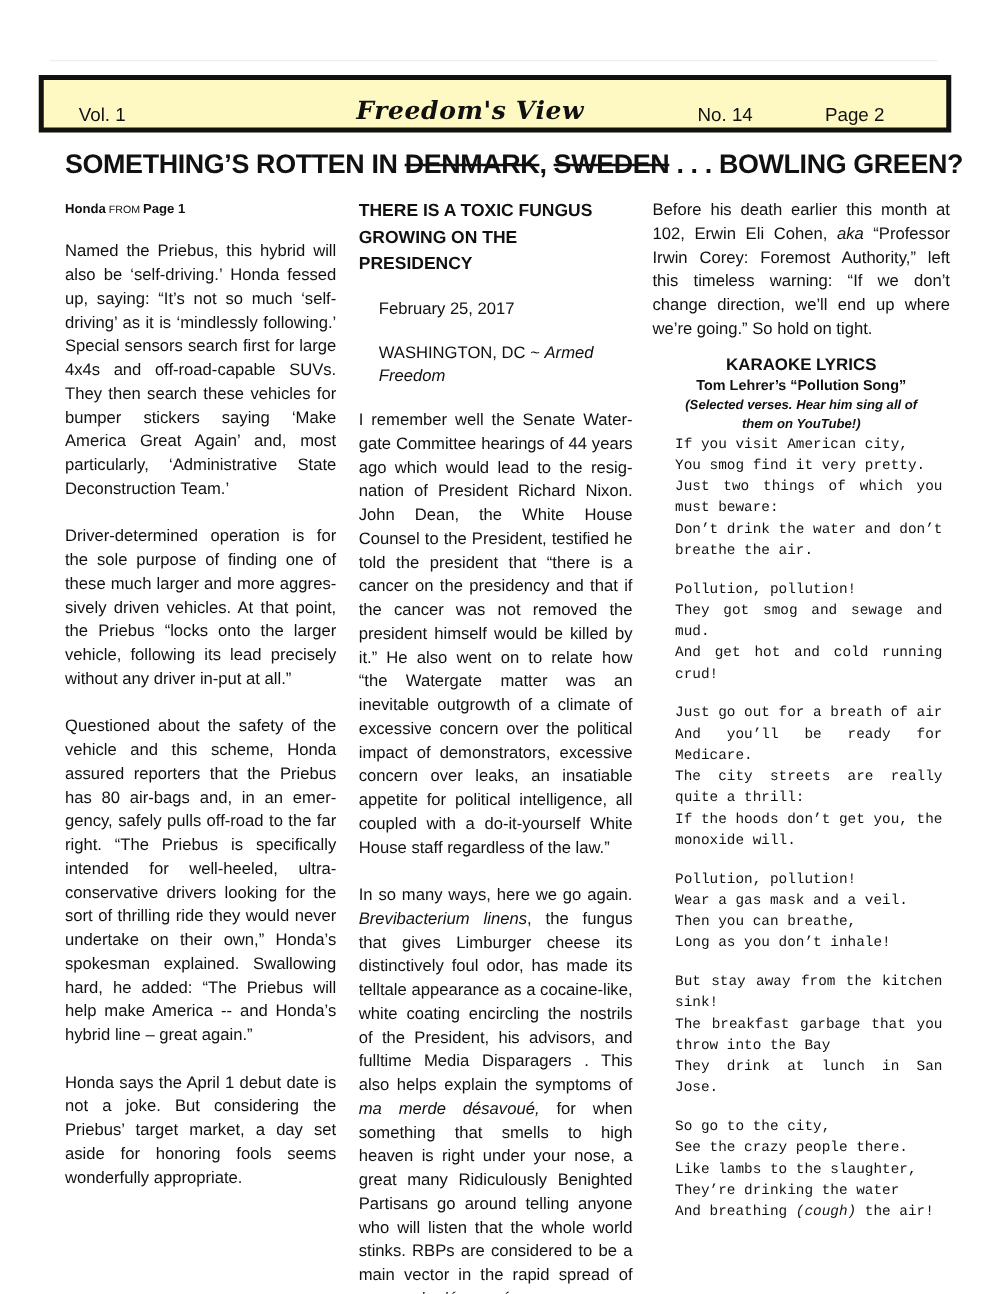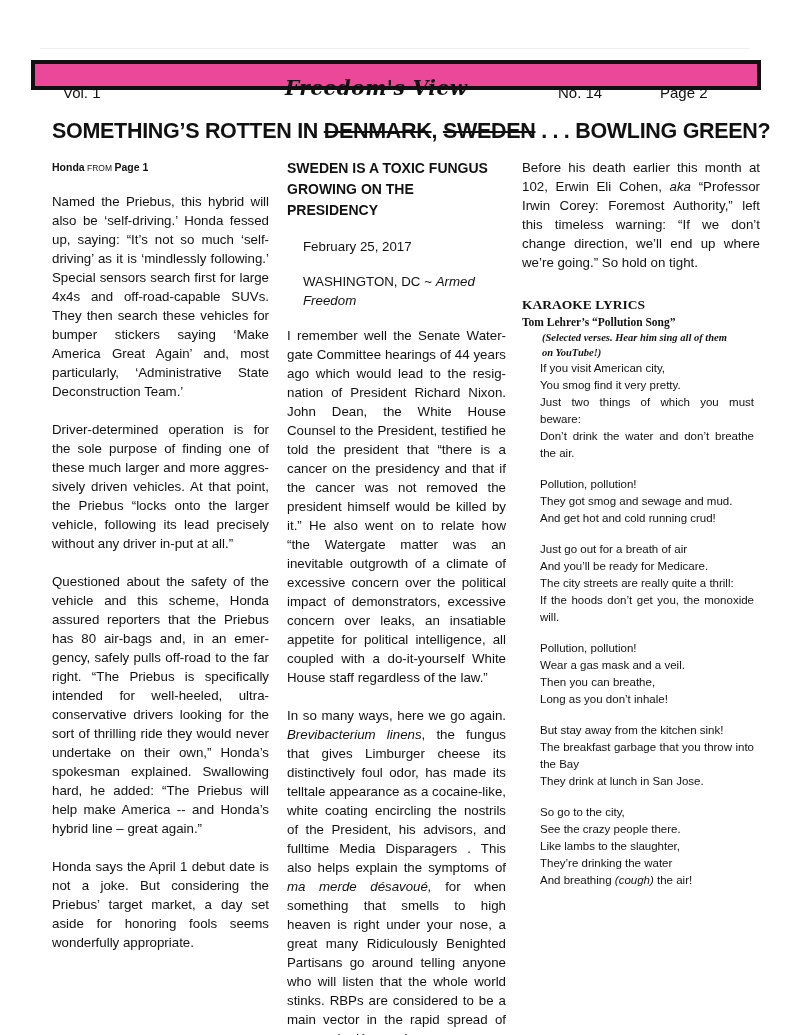--- a/index.html
+++ b/index.html
@@ -4,22 +4,22 @@
   <style>
     html, body { margin: 0; padding: 0; }
     body {
       width: 800px; height: 1035px; background: #ffffff; position: relative; overflow: hidden;
       font-family: "Liberation Sans", "DejaVu Sans", sans-serif; color: #111;
     }
     .faint-line {
       position: absolute; left: 40px; top: 48px; width: 710px; height: 1px; background: #eee;
     }
     .masthead {
-      position: absolute; left: 31px; top: 60px; width: 730px; height: 30px;
-      border: 4px solid #111; box-sizing: border-box; background: #ec4899;
+      position: absolute; left: 31px; top: 60px; width: 730px; height: 46px;
+      border: 4px solid #111; box-sizing: border-box; background: #fef9c3;
     }
     .masthead .vol { position: absolute; left: 28px; top: 20px; font-size: 15px; }
     .masthead .title {
       position: absolute; left: 250px; top: 12px; font-size: 20px;
       font-family: "DejaVu Serif", "Liberation Serif", serif; font-weight: bold; font-style: italic;
       letter-spacing: 0.5px;
     }
     .masthead .no { position: absolute; left: 523px; top: 20px; font-size: 15px; }
     .masthead .page { position: absolute; left: 625px; top: 20px; font-size: 15px; }
 
@@ -33,26 +33,26 @@
     .col1 { left: 52px; width: 217px; }
     .col2 { left: 287px; width: 219px; }
     .col3 { left: 522px; width: 238px; }
     .col p { margin: 0 0 19px 0; text-align: justify; }
     .col1 .kicker { font-size: 10.5px; font-weight: bold; margin: 0 0 14px 0; text-align: left; }
     .col1 .kicker .from { font-weight: normal; font-size: 8.5px; }
     .col2 .art-head { font-weight: bold; font-size: 14px; line-height: 21px; margin: 0; }
     .col2 .dateline, .col2 .byline { margin: 16px; text-align: left; }
     .col2 p.body1 { margin-top: 0; }
 
-    .karaoke { margin-top: 10px; text-align: left; font-family: Liberation Serif, serif; }
+    .karaoke { margin-top: 10px; text-align: center; }
     .karaoke .k-title { font-weight: bold; font-size: 13.5px; line-height: 19px; }
     .karaoke .k-song { font-weight: bold; font-size: 11.5px; line-height: 16px; }
     .karaoke .k-note { font-weight: bold; font-style: italic; font-size: 10.5px; line-height: 15px; padding: 0 20px; }
     .lyrics { font-size: 11.5px; line-height: 17px; padding-left: 18px; padding-right: 6px; }
-    .lyrics .stanza { margin: 0 0 14px 0; }
+    .lyrics .stanza { margin: 0 0 14px 0; font-family: Liberation Mono, monospace; }
     .lyrics .line { text-align: justify; text-align-last: left; }
     em, i { font-style: italic; }
   </style>
 </head>
 <body>
 
 <div class="faint-line"></div>
 
 <header class="masthead">
   <span class="vol">Vol. 1</span>
@@ -69,33 +69,33 @@
   <p class="kicker">
     <span>Honda</span><span class="from"> FROM </span><span>Page 1</span>
   </p>
   <p>Named the Priebus, this hybrid will also be ‘self-driving.’  Honda fessed up, saying: “It’s not so much ‘self-driving’ as it is ‘mindlessly following.’ Special sensors search first for large 4x4s and off-road-capable SUVs. They then search these vehicles for bumper stickers saying ‘Make America Great Again’ and, most particularly, ‘Administrative State Deconstruction Team.’</p>
   <p>Driver-determined operation is for the sole purpose of finding one of these much larger and more aggres­sively driven vehicles.  At that point, the Priebus “locks onto the larger vehicle, following its lead precisely without any driver in-put at all.”</p>
   <p>Questioned about the safety of the vehicle and this scheme, Honda assured reporters that the Priebus has 80 air-bags and, in an emer­gency, safely pulls off-road to the far right.  “The Priebus is specifically intended for well-heeled, ultra-conservative drivers looking for the sort of thrilling ride they would never undertake on their own,” Honda’s spokesman explained.  Swallowing hard, he added:  “The Priebus will help make America -- and Honda’s hybrid line – great again.”</p>
   <p>Honda says the April 1 debut date is not a joke.  But considering the Priebus’ target market, a day set aside for honoring fools seems wonderfully appropriate.</p>
 </section>
 
 <section class="col col2">
-  <h2 class="art-head">SWEDEN IS A TOXIC FUNGUS GROWING ON THE PRESIDENCY</h2>
+  <h2 class="art-head">THERE IS A TOXIC FUNGUS GROWING ON THE PRESIDENCY</h2>
   <p class="dateline">February 25, 2017</p>
   <p class="byline">
     <span>WASHINGTON, DC ~ </span><em>Armed Freedom</em>
   </p>
   <p class="body1">I remember well the Senate Water­gate Committee hearings of 44 years ago which would lead to the resig­nation of President Richard Nixon. John Dean, the White House Counsel to the President, testified he told the president that “there is a cancer on the presidency and that if the cancer was not removed the president himself would be killed by it.”  He also went on to relate how “the Watergate matter was an inevitable outgrowth of a climate of excessive concern over the political impact of demonstrators, excessive concern over leaks, an insatiable appetite for political intelligence, all coupled with a do-it-yourself White House staff regardless of the law.”</p>
   <p>
     <span>In so many ways, here we go again. </span><em>Brevibacterium linens</em><span>, the fungus that gives Limburger cheese its distinctively foul odor, has made its telltale appearance as a cocaine-like, white coating encircling the nostrils of the President, his advisors, and fulltime Media Disparagers . This also helps explain the symptoms of </span><em>ma merde désavoué,</em><span> for when some­thing that smells to high heaven is right under your nose, a great many Ridiculously Benighted Partisans go around telling anyone who will listen that the whole world stinks.  RBPs are considered to be a main vector in the rapid spread of </span><em>ma merde désavoué.</em>
   </p>
 </section>
 
 <section class="col col3">
-  <p style="margin-bottom:23px;">
+  <p style="margin-bottom:10px;">
     <span>Before his death earlier this month at 102, Erwin Eli Cohen, </span><em>aka</em><span> “Professor Irwin Corey: Foremost Authority,” left this timeless warning:  “If we don’t change direction, we’ll end up where we’re going.”  So hold on tight.</span>
   </p>
   <div class="karaoke">
     <div class="k-title">KARAOKE LYRICS</div>
     <div class="k-song">Tom Lehrer’s “Pollution Song”</div>
     <div class="k-note">(Selected verses.  Hear him sing all of them on YouTube!)</div>
   </div>
   <div class="lyrics">
     <div class="stanza">
       <div class="line">If you visit American city,</div>

